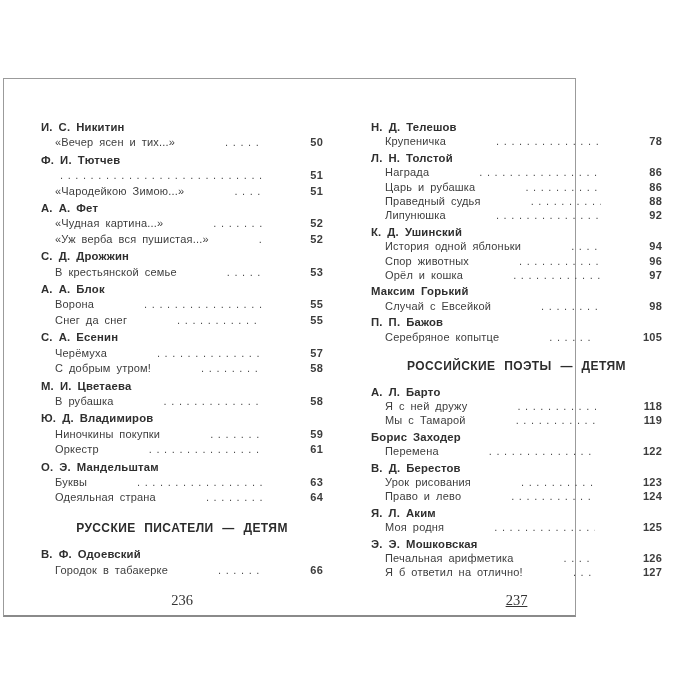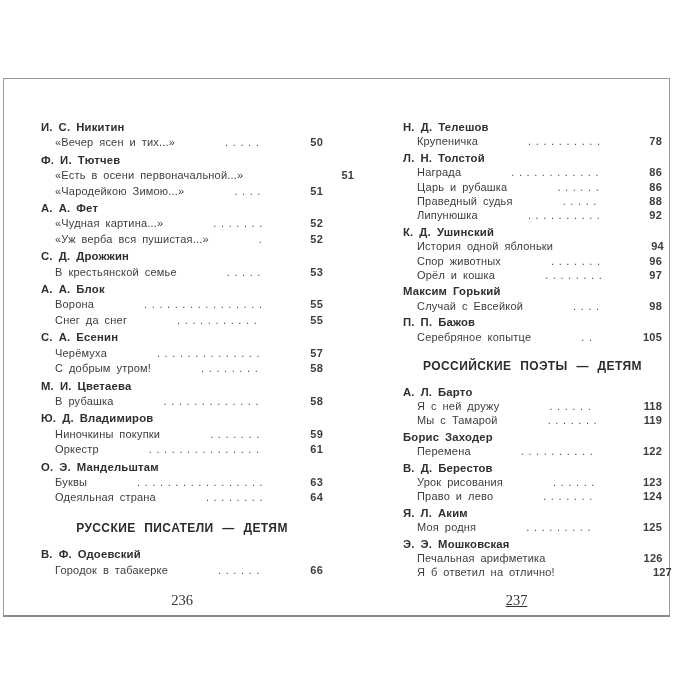--- a/index.html
+++ b/index.html
@@ -8,21 +8,21 @@
     width: 700px;
     height: 700px;
     background: #ffffff;
     font-family: "Liberation Sans", sans-serif;
     overflow: hidden;
   }
   .spread {
     position: absolute;
     left: 3px;
     top: 78px;
-    width: 667px;
+    width: 573px;
     height: 539px;
     box-sizing: border-box;
     background: #ffffff;
     border: 1px solid #9b9b9b;
     border-bottom: 2px solid #8a8a8a;
   }
   .col {
     position: absolute;
     top: 39px;
   }
@@ -30,21 +30,21 @@
   .col-right { left: 367px; width: 291px; }
 
   .row {
     font-size: 11px;
     line-height: 15.4px;
     color: #3d3d3d;
     letter-spacing: 0.2px;
     word-spacing: 2.6px;
     white-space: nowrap;
   }
-  .col-right .row { line-height: 14.4px; margin-left: 32px; }
+  .col-right .row { line-height: 14.4px; }
 
   .row.author {
     font-weight: bold;
     color: #2f2f2f;
     font-size: 11.3px;
     margin-top: 2px;
   }
   .row.entry {
     display: flex;
     align-items: baseline;
@@ -93,21 +93,20 @@
 <div class="spread">
   <div class="col col-left">
       <div class="row author">И. С. Никитин</div>
       <div class="row entry">
         <span class="t">«Вечер ясен и тих...»</span>
         <span class="dots"></span>
         <span class="pg">50</span>
       </div>
       <div class="row author">Ф. И. Тютчев</div>
       <div class="row entry">
-        <span class="t">«Есть в осени первоначальной...»</span>
         <span class="dots"></span>
         <span class="pg">51</span>
       </div>
       <div class="row entry">
         <span class="t">«Чародейкою Зимою...»</span>
         <span class="dots"></span>
         <span class="pg">51</span>
       </div>
       <div class="row author">А. А. Фет</div>
       <div class="row entry">

